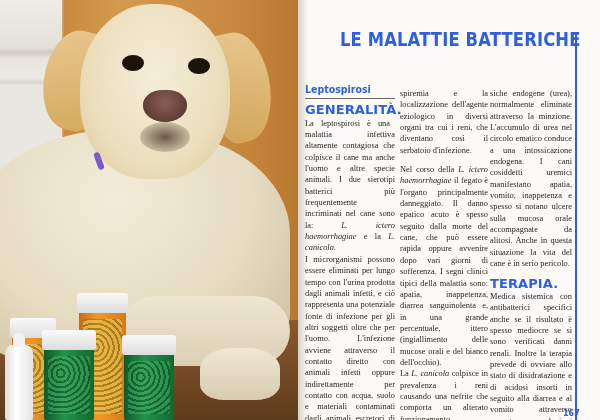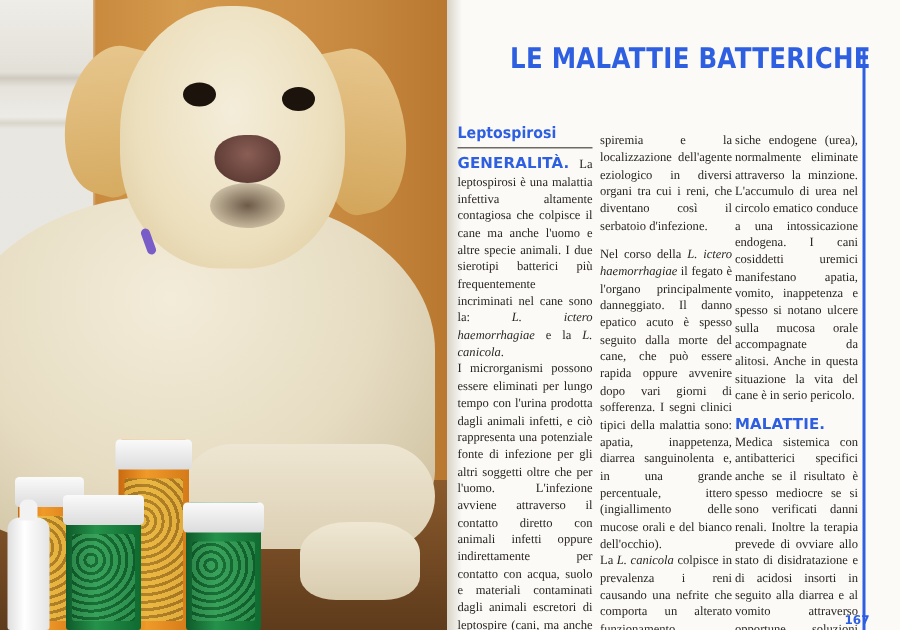--- a/index.html
+++ b/index.html
@@ -69,21 +69,21 @@
   .col1 { left: 7px; width: 90px; }
   .col2 { left: 102px; width: 88px; top: 88px; }
   .col3 { left: 192px; width: 82px; top: 88px; }
 
   .section-heading {
     font-family: "DejaVu Sans", sans-serif; font-weight: bold; font-size: 10.5px; color: #2e5fe0;
     transform: scaleX(0.9); transform-origin: left; white-space: nowrap;
     padding-bottom: 2px; margin-bottom: 5px;
   }
   .heading-rule { height: 1px; background: #6d6a64; width: 90px; margin-top: -4px; margin-bottom: 5px; }
-  .lead { font-family: "DejaVu Sans", sans-serif; font-weight: bold; font-size: 10px; color: #2e5fe0; letter-spacing: 0.1px; }
+  .lead { font-family: "DejaVu Sans", sans-serif; font-weight: bold; font-size: 13px; color: #2e5fe0; letter-spacing: 0.1px; }
   .gap { height: 8px; }
   i { font-style: italic; }
 
   .page-number { position: absolute; left: 265px; top: 409px; font-family: "DejaVu Sans", sans-serif; font-weight: bold; font-size: 8px; color: #2e5fe0; }
 </style>
 </head>
 <body>
 
 <div class="photo">
   <div class="door-panel"></div>
@@ -136,18 +136,18 @@
   <div class="col col2">
     <p>spiremia e la localizzazione dell'agente eziologico in diversi organi tra cui i reni, che diventano così il serbatoio d'infezione.</p>
     <div class="gap"></div>
     <p><span>Nel corso della </span><i>L. ictero haemorrhagiae</i><span> il fegato è l'organo principalmente danneggiato. Il danno epatico acuto è spesso seguito dalla morte del cane, che può essere rapida oppure avvenire dopo vari giorni di sofferenza. I segni clinici tipici della malattia sono: apatia, inappetenza, diarrea sanguinolenta e, in una grande percentuale, ittero (ingiallimento delle mucose orali e del bianco dell'occhio).</span></p>
     <p><span>La </span><i>L. canicola</i><span> colpisce in prevalenza i reni causando una nefrite che comporta un alterato funzionamento dell'organo, quindi di riflesso si ha un accumulo nel sangue di sostanze tos-</span></p>
   </div>
 
   <div class="col col3">
     <p>siche endogene (urea), normalmente eliminate attraverso la minzione. L'accumulo di urea nel circolo ematico conduce a una intossicazione endogena. I cani cosiddetti uremici manifestano apatia, vomito, inappetenza e spesso si notano ulcere sulla mucosa orale accompagnate da alitosi. Anche in questa situazione la vita del cane è in serio pericolo.</p>
     <div class="gap"></div>
-    <p><span class="lead">MALATTIE.</span><span> Medica sistemica con antibatterici specifici anche se il risultato è spesso mediocre se si sono verificati danni renali. Inoltre la terapia prevede di ovviare allo stato di disidratazione e di acidosi insorti in seguito alla diarrea e al vomito attraverso opportune soluzioni reidratanti.</span></p>
+    <p><span class="lead">TERAPIA.</span><span> Medica sistemica con antibatterici specifici anche se il risultato è spesso mediocre se si sono verificati danni renali. Inoltre la terapia prevede di ovviare allo stato di disidratazione e di acidosi insorti in seguito alla diarrea e al vomito attraverso opportune soluzioni reidratanti.</span></p>
 
   </div>
 
   <div class="page-number">167</div>
 </div>
 
 </body></html>

